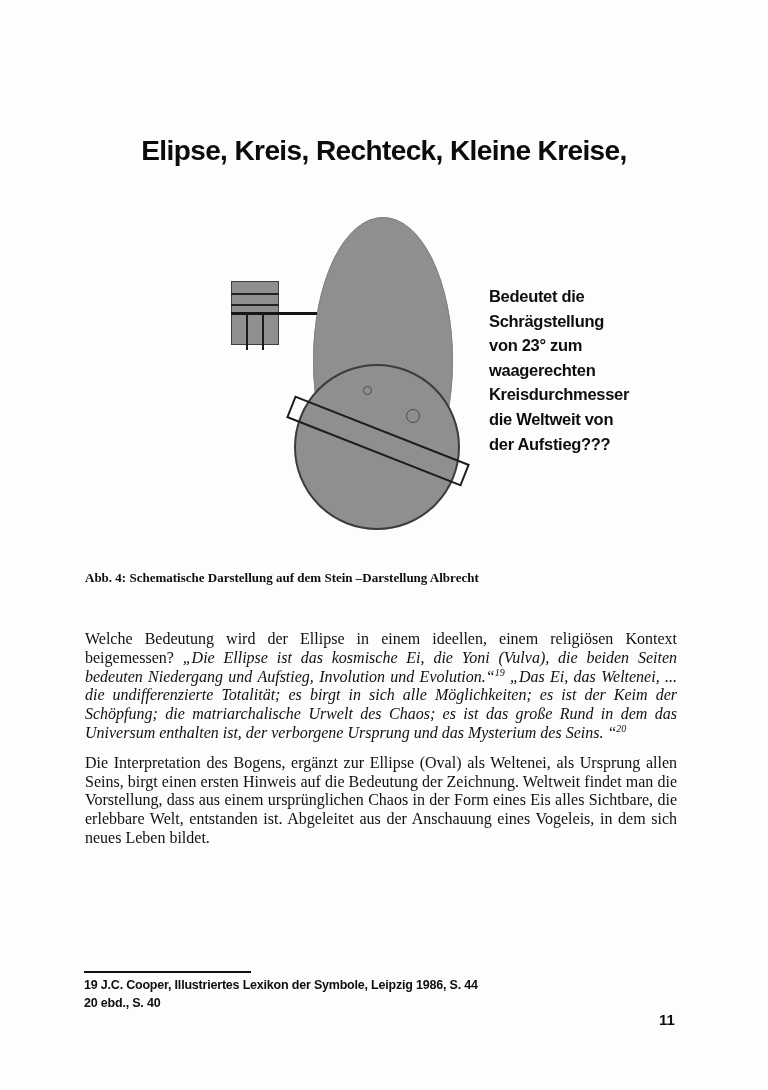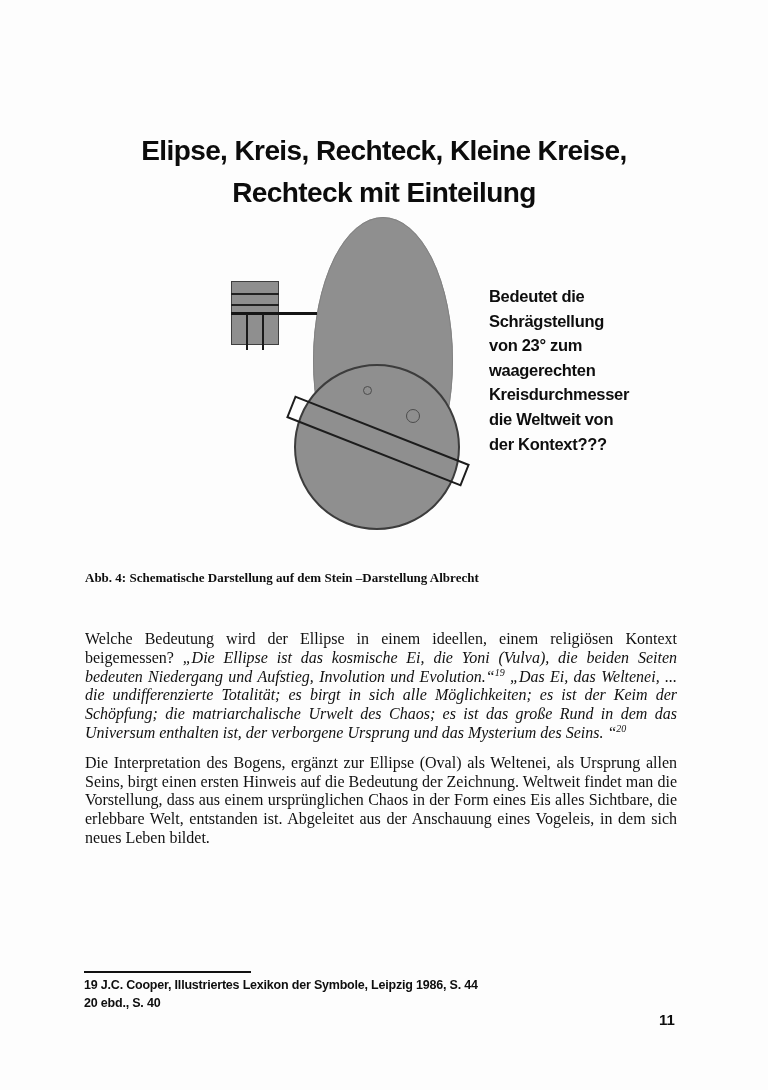--- a/index.html
+++ b/index.html
@@ -80,21 +80,20 @@
     font-family:"Liberation Sans",sans-serif;font-weight:700;font-size:15px;color:#0e0e0e;
   }
 </style>
 </head>
 <body>
 
 <div class="page">
 
   <div class="title">
     <div>Elipse, Kreis, Rechteck, Kleine Kreise,</div>
-    <div>Rechteck mit Einteilung</div>
   </div>
 
   <div class="fig">
     <div class="ellipse"></div>
     <div class="circle"></div>
     <div class="tilted-rect"></div>
     <div class="sc1"></div>
     <div class="sc2"></div>
     <div class="divrect"></div>
     <div class="hline1"></div>
@@ -103,21 +102,21 @@
     <div class="vline1"></div>
     <div class="vline2"></div>
 
     <div class="annotation">
       <div>Bedeutet die</div>
       <div>Schrägstellung</div>
       <div>von 23° zum</div>
       <div>waagerechten</div>
       <div>Kreisdurchmesser</div>
       <div>die Weltweit von</div>
-      <div>der Kontext???</div>
+      <div>der Aufstieg???</div>
     </div>
   </div>
 
   <div class="caption">Abb. 4: Schematische Darstellung auf dem Stein –Darstellung Albrecht</div>
 
   <div class="body-text">
     <p><span>Welche Bedeutung wird der Ellipse in einem ideellen, einem religiösen Kontext beigemessen? </span><span class="q">„Die Ellipse ist das kosmische Ei, die Yoni (Vulva), die beiden Seiten bedeuten Niedergang und Aufstieg, Involution und Evolution.“</span><sup>19</sup><span class="q"> „Das Ei, das Weltenei, ... die undifferenzierte Totalität; es birgt in sich alle Möglichkeiten; es ist der Keim der Schöpfung; die matriarchalische Urwelt des Chaos; es ist das große Rund in dem das Universum enthalten ist, der verborgene Ursprung und das Mysterium des Seins. “</span><sup>20</sup></p>
     <p>Die Interpretation des Bogens, ergänzt zur Ellipse (Oval) als Weltenei, als Ursprung allen Seins, birgt einen ersten Hinweis auf die Bedeutung der Zeichnung. Weltweit findet man die Vorstellung, dass aus einem ursprünglichen Chaos in der Form eines Eis alles Sichtbare, die erlebbare Welt, entstanden ist. Abgeleitet aus der Anschauung eines Vogeleis, in dem sich neues Leben bildet.</p>
   </div>
 

